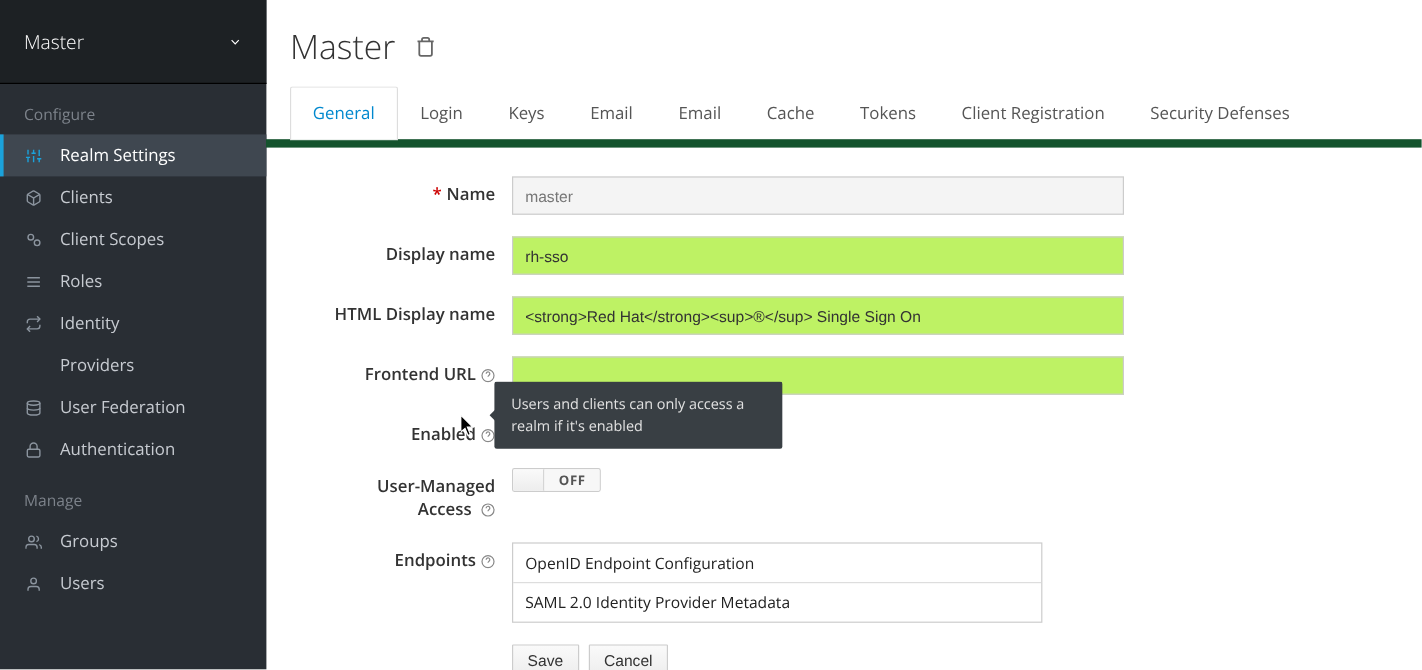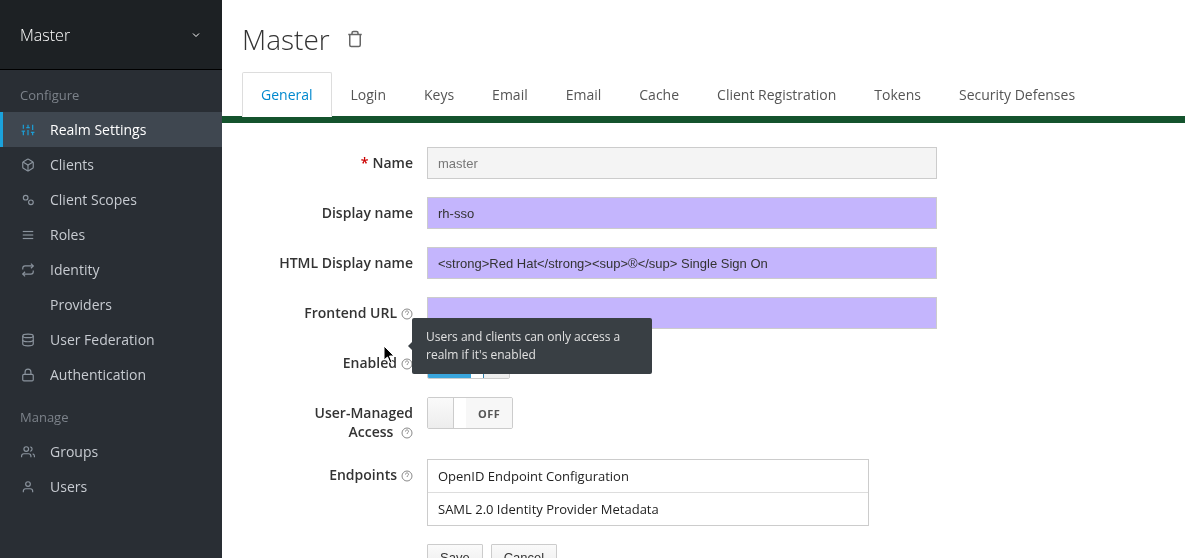--- a/index.html
+++ b/index.html
@@ -23,24 +23,24 @@
 .tabs { display: flex; border-bottom: 7px solid #14532d; padding: 0 20px; gap: 0; margin-top: 4px; }
 .tab { padding: 12px 18px; font-size: 14px; color: #555; cursor: pointer; border: 1px solid transparent; border-bottom: none; margin-bottom: -1px; }
 .tab.active { color: #0088ce; border-color: #ddd; border-bottom: 1px solid #fff; background: #fff; border-radius: 2px 2px 0 0; }
 
 .form { padding: 24px 20px 10px 20px; }
 .form-row { display: flex; align-items: flex-start; margin-bottom: 18px; }
 .form-label { width: 185px; text-align: right; padding-right: 14px; padding-top: 6px; font-size: 14px; color: #333; font-weight: 600; }
 .form-label .req { color: #c00; margin-right: 4px; }
 .form-label .help { color: #888; margin-left: 4px; cursor: help; display: inline-flex; vertical-align: middle; }
 .form-control { width: 510px; }
-.input { width: 100%; height: 32px; border: 1px solid #ccc; padding: 0 10px; font-size: 13px; background: #c4b5fd; color: #333; }
+.input { width: 100%; height: 32px; border: 1px solid #ccc; padding: 0 10px; font-size: 13px; background: #bef264; color: #333; }
 .input[disabled] { background: #f4f4f4; color: #777; }
 
-.toggle { display: inline-flex; border: 1px solid #ccc; border-radius: 2px; overflow: hidden; height: 32px; cursor: pointer; gap: 12px; }
+.toggle { display: inline-flex; border: 1px solid #ccc; border-radius: 2px; overflow: hidden; height: 20px; cursor: pointer; }
 .toggle .knob { width: 26px; background: linear-gradient(#fafafa,#ededed); border-right: 1px solid #ccc; }
 .toggle .state { padding: 0 12px; display: flex; align-items: center; font-size: 11px; font-weight: 700; letter-spacing: 0.5px; }
 .toggle.on .state { background: #39a5dc; color: #fff; }
 .toggle.on .knob { order: 2; border-right: none; border-left: 1px solid #3080ab; }
 .toggle.off .state { background: #f7f7f7; color: #555; }
 
 .endpoints { border: 1px solid #ccc; width: 442px; }
 .endpoints .ep { padding: 7px 10px; font-size: 13px; color: #222; cursor: pointer; }
 .endpoints .ep + .ep { border-top: 1px solid #ddd; }
 
@@ -188,22 +188,22 @@
     </span>
   </div>
 
   <div class="tabs">
     <div class="tab active">General</div>
     <div class="tab">Login</div>
     <div class="tab">Keys</div>
     <div class="tab">Email</div>
     <div class="tab">Email</div>
     <div class="tab">Cache</div>
+    <div class="tab">Tokens</div>
     <div class="tab">Client Registration</div>
-    <div class="tab">Tokens</div>
     <div class="tab">Security Defenses</div>
   </div>
 
   <div class="form">
 
     <div class="form-row">
       <label class="form-label"><span class="req">*</span><span>Name</span></label>
       <div class="form-control"><input class="input" disabled="" value="master" style=""></div>
     </div>
 

